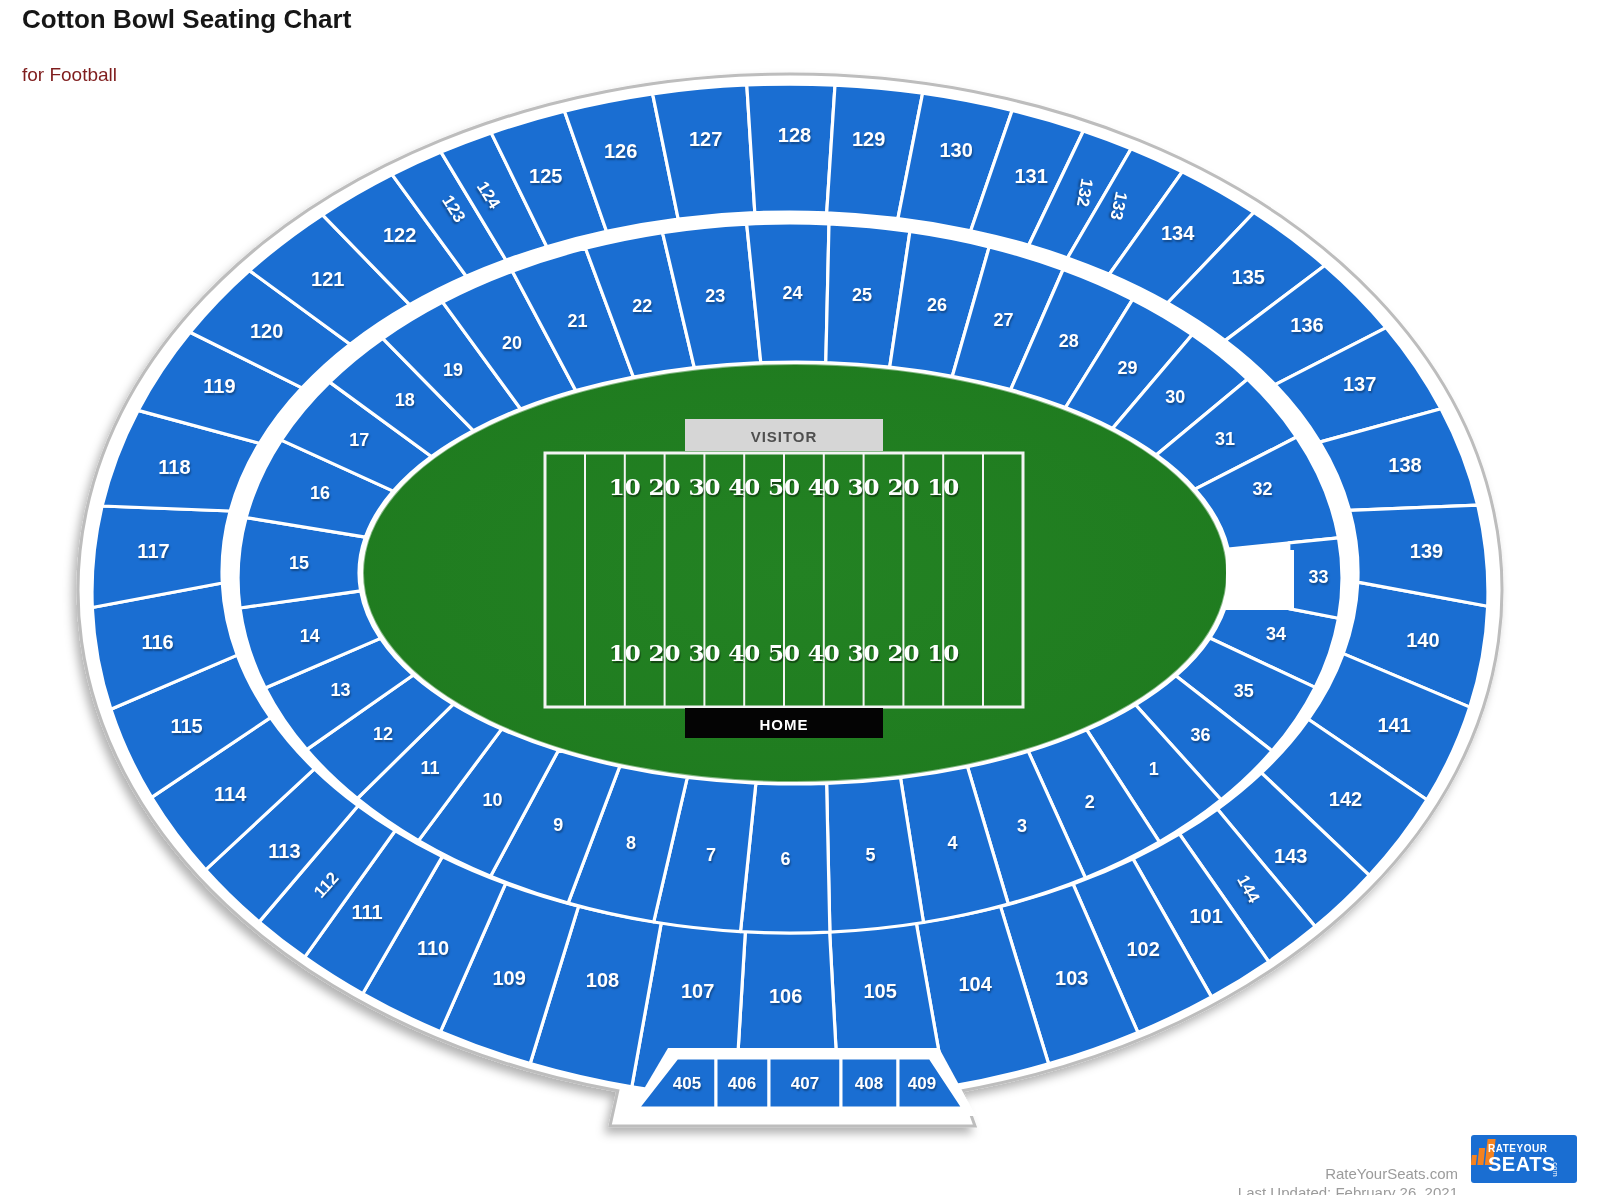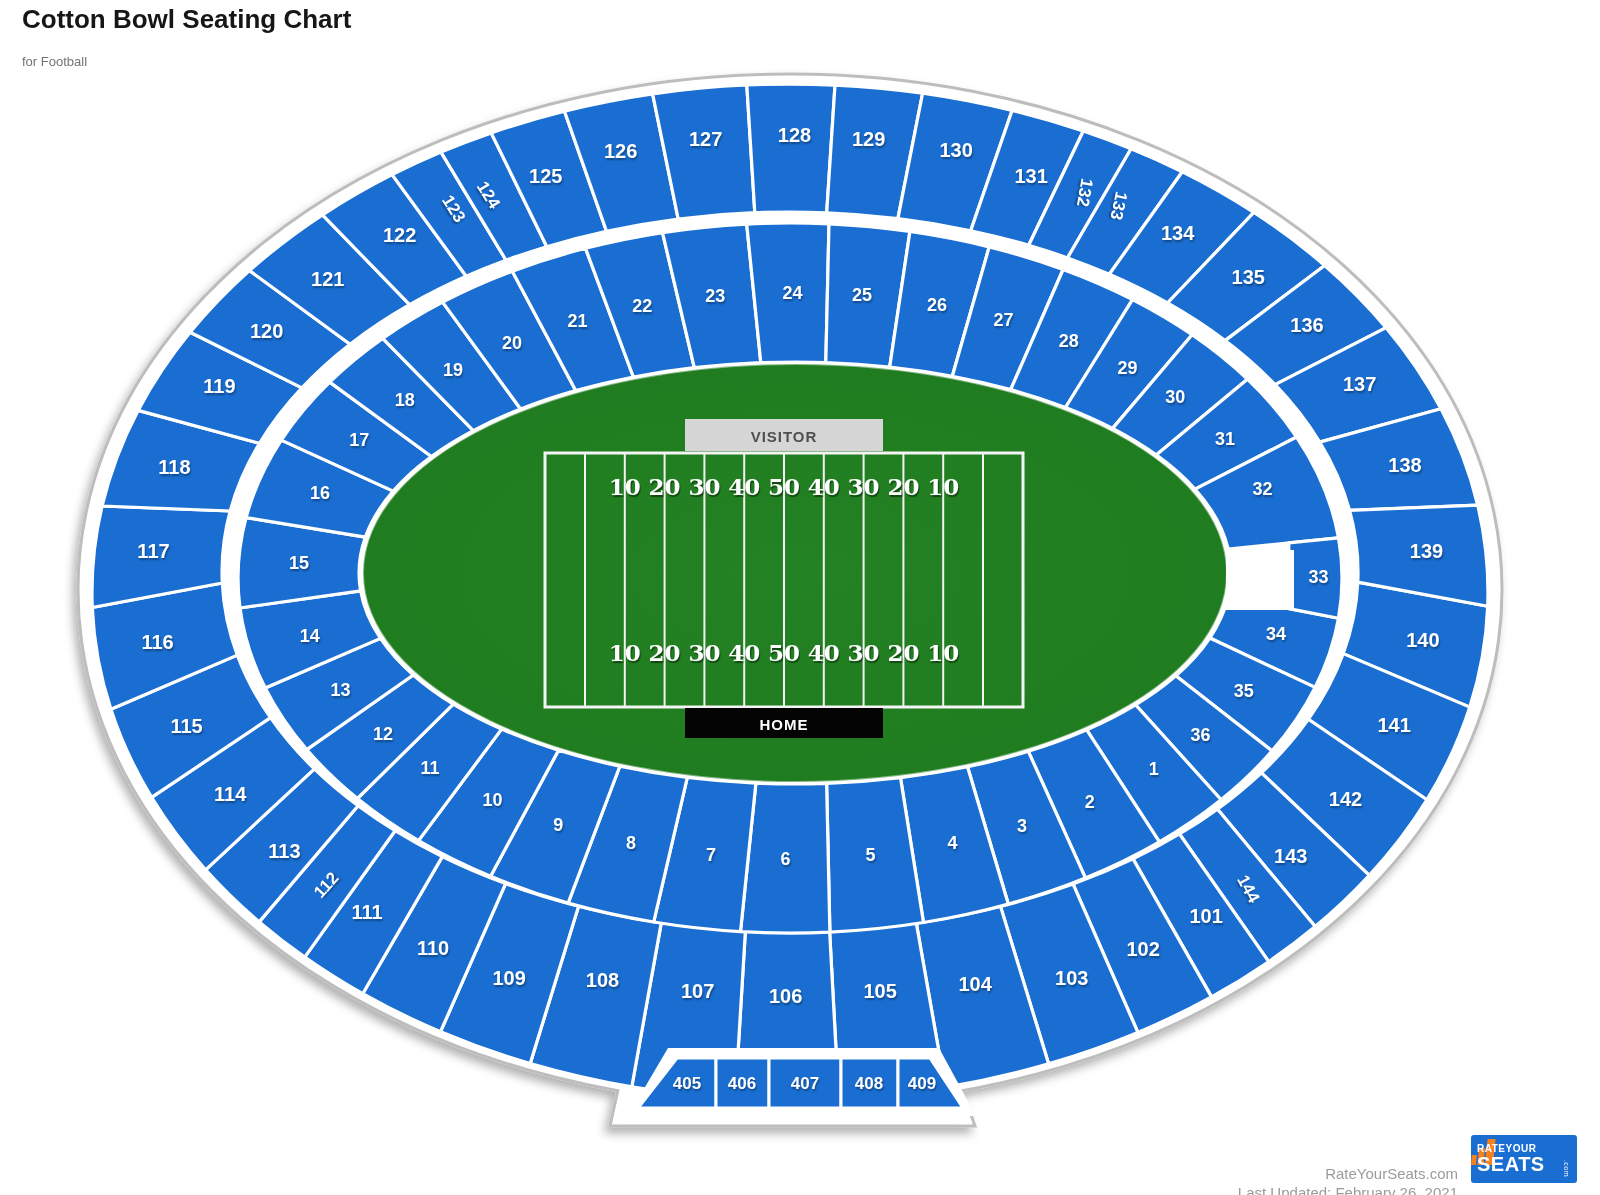--- a/index.html
+++ b/index.html
@@ -1,29 +1,29 @@
 <!DOCTYPE html>
 <html><head>
 <meta charset="utf-8">
 <style>
   html,body{margin:0;padding:0;background:#ffffff;}
   .stage{position:relative;width:1600px;height:1195px;background:#fff;
          font-family:"Liberation Sans",sans-serif;overflow:hidden;}
   .stage svg{position:absolute;left:0;top:0;}
   .page-title{position:absolute;left:22px;top:4px;font-size:26px;font-weight:bold;color:#161616;}
-  .page-subtitle{position:absolute;left:22px;top:54px;font-size:13px;color:#737373;}
+  .page-subtitle{position:absolute;left:22px;top:64px;font-size:19px;color:#7f1d1d;}
   .seclabel{font-weight:bold;fill:#ffffff;font-family:"Liberation Sans",sans-serif;
             text-shadow:1px 2px 2px rgba(0,0,0,.35);}
   .yardnum{font-weight:bold;fill:#ffffff;font-family:"DejaVu Serif",serif;
            text-shadow:1px 2px 1px rgba(0,0,0,.45);}
   .barlabel{font-weight:bold;font-family:"Liberation Sans",sans-serif;letter-spacing:1px;}
   .footer{position:absolute;right:142px;top:1140px;text-align:right;font-size:15px;
           color:#9b9b9b;line-height:19px;margin-top:24px;}
   .logo{position:absolute;left:1471px;top:1135px;width:106px;height:48px;background:#1a6ed2;
-        border-radius:3px;display:flex;align-items:center;box-sizing:border-box;padding:4px 6px;}
+        border-radius:3px;display:flex;align-items:center;box-sizing:border-box;padding:4px 17px;}
   .logo-bars{width:26px;height:32px;margin-right:4px;flex:0 0 auto;}
   .logo-textcol{display:flex;flex-direction:column;color:#fff;line-height:1;position:relative;flex:1;}
   .logo-rateyour{font-size:10px;font-weight:bold;letter-spacing:.5px;}
   .logo-seats{font-size:20px;font-weight:bold;letter-spacing:.5px;}
   .logo-com{position:absolute;right:-4px;bottom:2px;font-size:7px;transform:rotate(90deg);
             transform-origin:center;letter-spacing:.5px;}
 </style>
 </head>
 <body>
 

